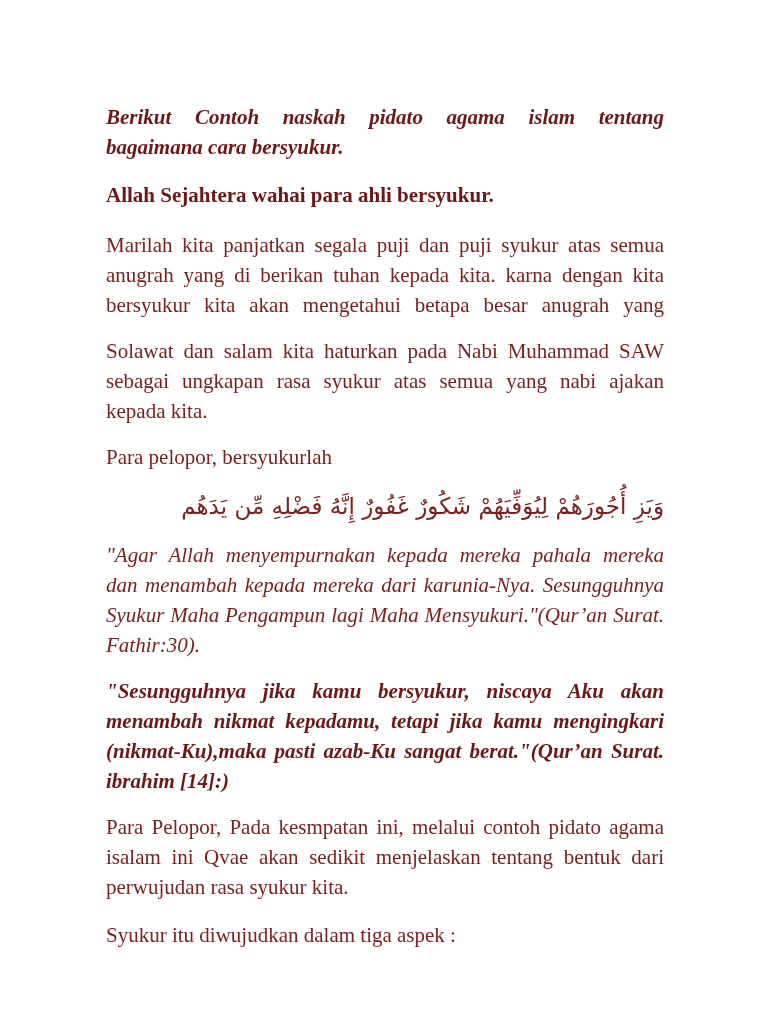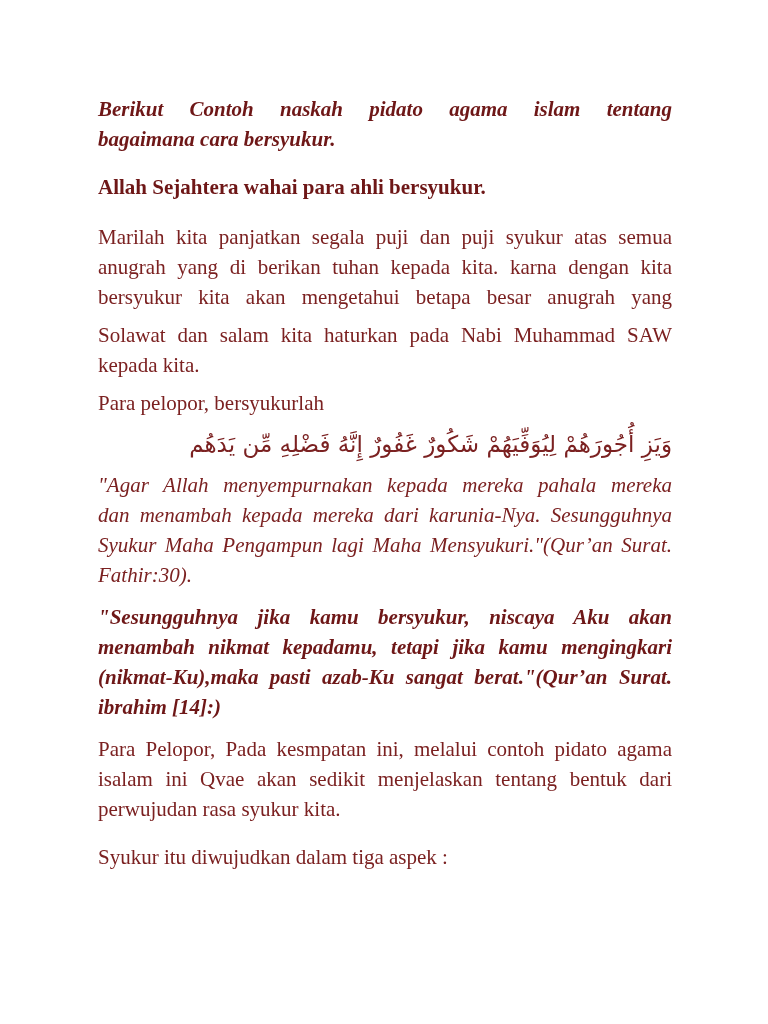--- a/index.html
+++ b/index.html
@@ -11,21 +11,21 @@
   }
   .page {
     box-sizing: border-box;
     width: 768px;
     height: 1024px;
     padding: 86px 88px 0 90px;
     background: var(--page-bg, #ffffff);
     font-family: "Liberation Serif", serif;
     color: var(--text-color, #7b2121);
   }
-  .page p { margin: 8px; font-size: 21px; line-height: 30px; }
+  .page p { margin: 16px; font-size: 21px; line-height: 30px; }
   .ln { display: block; }
   .ln.j { text-align: justify; text-align-last: justify; }
   .heading {
     font-size: 22px;
     line-height: 32px;
     font-weight: bold;
     font-style: italic;
     color: var(--bold-color, #6e1717);
     margin-bottom: 18px !important;
   }
@@ -64,20 +64,21 @@
     </p>
 
   <p>
       <span class="ln j">Marilah kita panjatkan segala puji dan puji syukur atas semua</span>
       <span class="ln j">anugrah yang di berikan tuhan kepada kita. karna dengan kita</span>
       <span class="ln j">bersyukur kita akan mengetahui betapa besar anugrah yang</span>
     </p>
 
   <p>
       <span class="ln j">Solawat dan salam kita haturkan pada Nabi Muhammad SAW</span>
+      <span class="ln j">sebagai ungkapan rasa syukur atas semua yang nabi ajakan</span>
       <span class="ln">kepada kita.</span>
     </p>
 
   <p>
       <span class="ln">Para pelopor, bersyukurlah</span>
     </p>
 
   <p class="arabic">
       <span class="ln">يَدَهُم‎ مِّن‎ فَضْلِهِ‎ إِنَّهُ‎ غَفُورٌ‎ شَكُورٌ‎ لِيُوَفِّيَهُمْ‎ أُجُورَهُمْ‎ وَيَزِ</span>
     </p>

